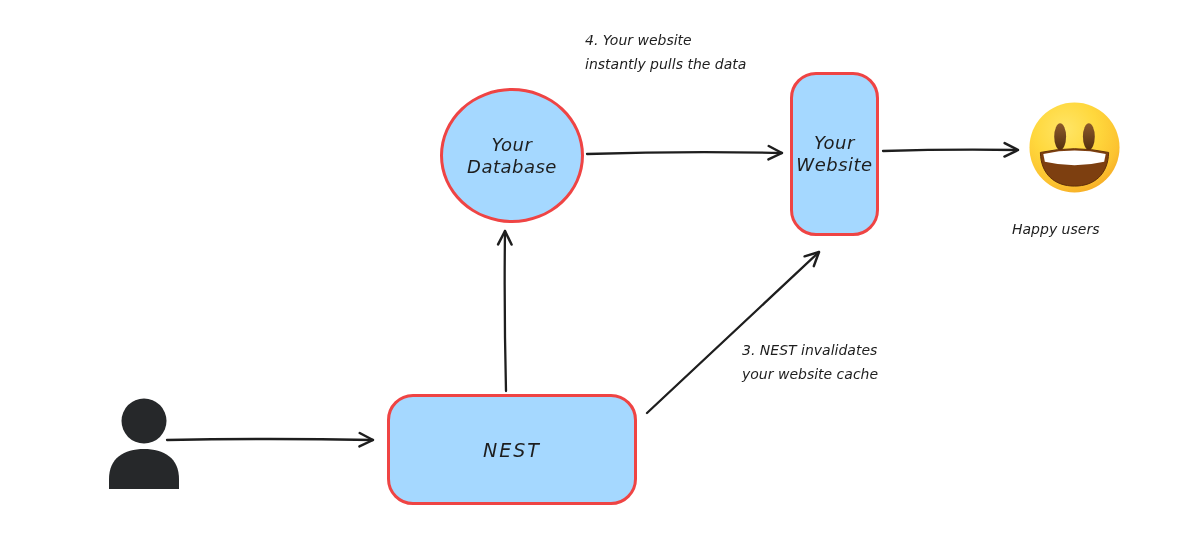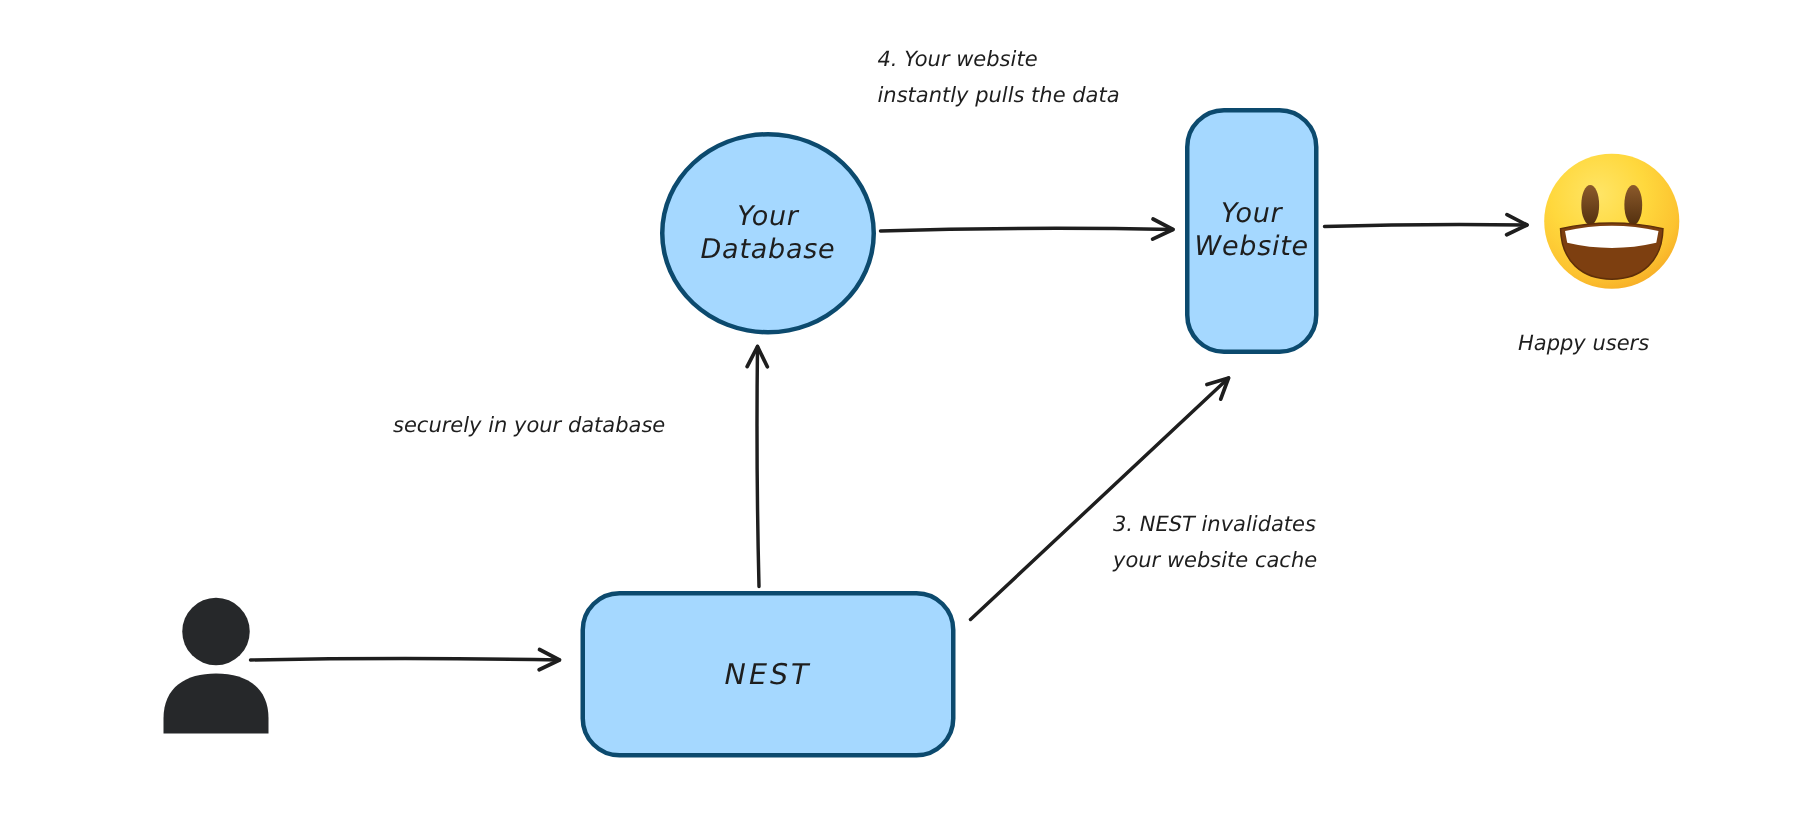--- a/index.html
+++ b/index.html
@@ -20,21 +20,21 @@
     position: absolute;
     left: 0;
     top: 0;
     width: 1200px;
     height: 543px;
     pointer-events: none;
   }
   .node {
     position: absolute;
     background: #a5d8ff;
-    border: 3px solid #0c4a6e;
+    border: 3px solid #ef4444;
     box-sizing: border-box;
     display: flex;
     flex-direction: column;
     align-items: center;
     justify-content: center;
     text-align: center;
     font-style: italic;
     font-size: 18px;
     line-height: 22px;
     letter-spacing: 0.5px;
@@ -150,21 +150,20 @@
     </defs>
     <circle cx="48" cy="48" r="45.5" fill="url(#faceG)"></circle>
     <ellipse cx="33.5" cy="37" rx="6" ry="13.5" fill="url(#eyeG)"></ellipse>
     <ellipse cx="62.5" cy="37" rx="6" ry="13.5" fill="url(#eyeG)"></ellipse>
     <path d="M13.5,53 Q48,45.5 82.5,53 C82,75 68,87 48,87 C28,87 14,75 13.5,53 Z" fill="#7d3f10" stroke="#5f2f09" stroke-width="1"></path>
     <path d="M16.5,54.5 Q48,47.5 79.5,54.5 L78,62.5 Q48,69.5 18,62.5 Z" fill="#ffffff"></path>
   </svg>
 
 
   <div class="annotation ann-step2">
-    <div>securely in your database</div>
   </div>
 
   <div class="annotation ann-step3">
     <div>3. NEST invalidates</div>
     <div>your website cache</div>
   </div>
 
   <div class="annotation ann-step4">
     <div>4. Your website</div>
     <div>instantly pulls the data</div>

